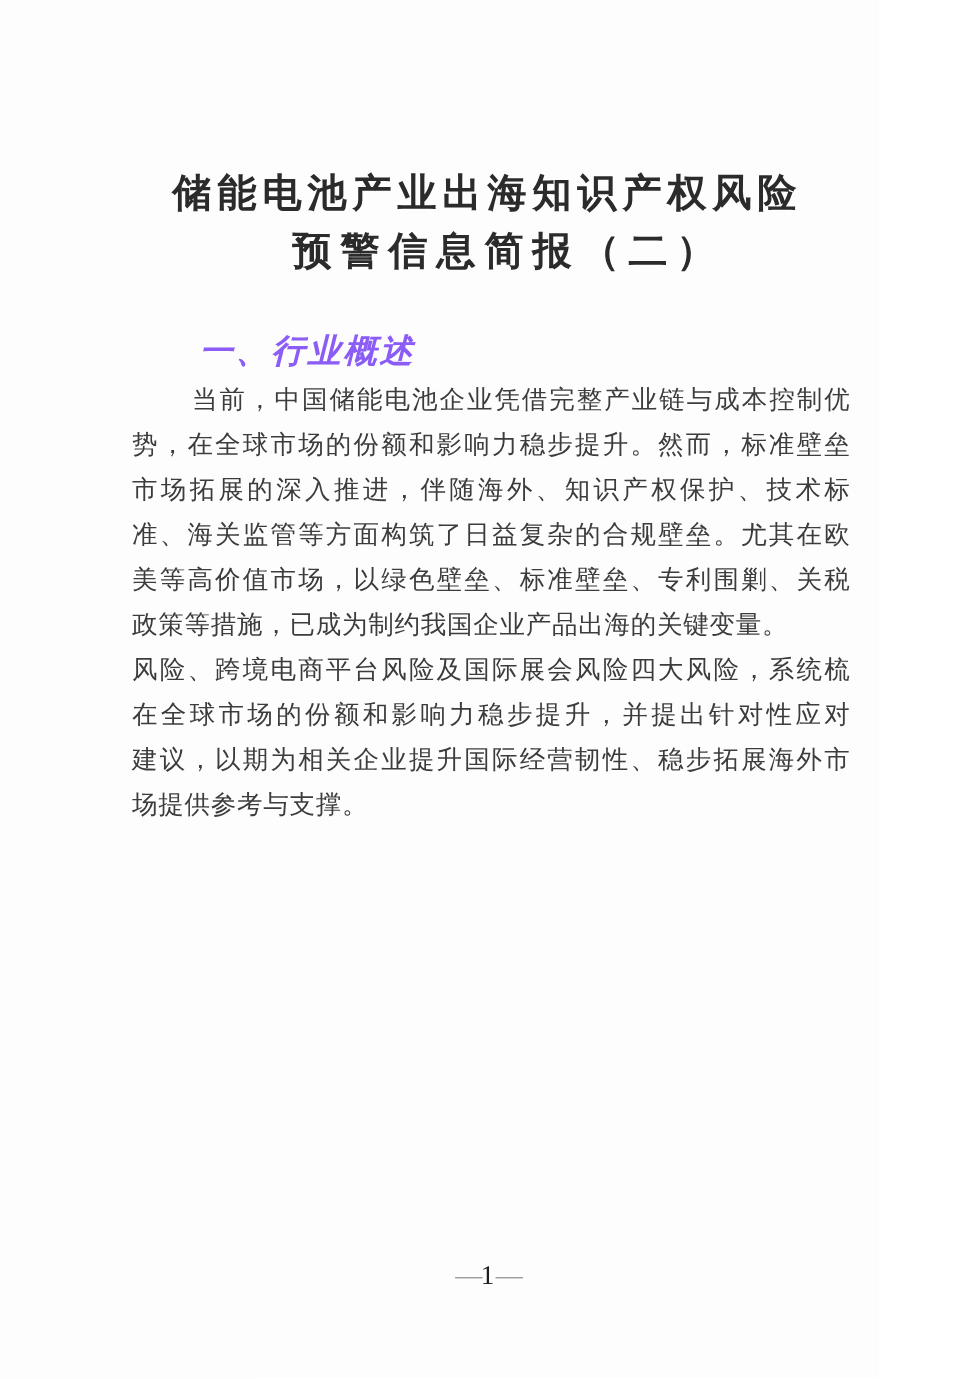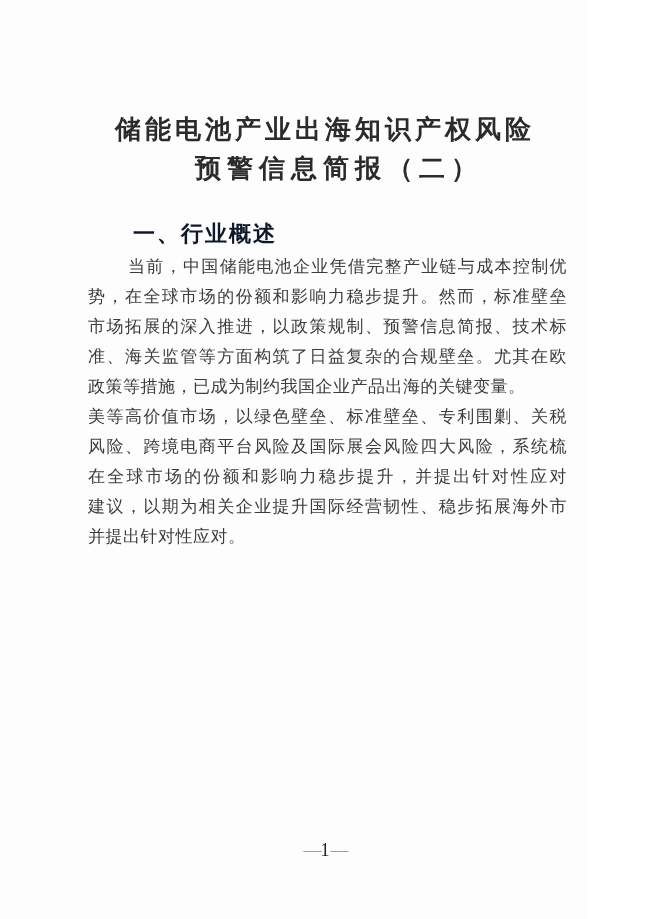--- a/index.html
+++ b/index.html
@@ -43,22 +43,23 @@
   }
   
   .section-heading {
     position: absolute;
     top: 220px;
     left: 133px;
     font-family: "Liberation Sans", sans-serif;
     font-size: 22px;
     font-weight: 700;
     letter-spacing: 2px;
-    color: #0f172a;
+    color: #8b5cf6;
     line-height: 28px;
+    font-style: italic;
   }
   
   .body-text {
     position: absolute;
     top: 252px;
     left: 88px;
     width: 479px;
     color: #3c3c3c;
   }
   .text-line {
@@ -108,31 +109,31 @@
     <div class="title-line-2">预警信息简报（二）</div>
   </div>
 
   <div class="section-heading">一、行业概述</div>
 
   <div class="body-text">
 
     <div>
       <span class="text-line indent">当前，中国储能电池企业凭借完整产业链与成本控制优</span>
       <span class="text-line">势，在全球市场的份额和影响力稳步提升。然而，标准壁垒</span>
-      <span class="text-line">市场拓展的深入推进，以政策规制、预警信息简报、技术标</span>
+      <span class="text-line">市场拓展的深入推进，伴随海外、知识产权保护、技术标</span>
       <span class="text-line">准、海关监管等方面构筑了日益复杂的合规壁垒。尤其在欧</span>
+      <span class="text-line">美等高价值市场，以绿色壁垒、标准壁垒、专利围剿、关税</span>
       <span class="text-line last">政策等措施，已成为制约我国企业产品出海的关键变量。</span>
-      <span class="text-line">美等高价值市场，以绿色壁垒、标准壁垒、专利围剿、关税</span>
     </div>
 
     <div>
       <span class="text-line">风险、跨境电商平台风险及国际展会风险四大风险，系统梳</span>
       <span class="text-line">在全球市场的份额和影响力稳步提升，并提出针对性应对</span>
       <span class="text-line">建议，以期为相关企业提升国际经营韧性、稳步拓展海外市</span>
-      <span class="text-line last">并提出针对性应对。</span>
+      <span class="text-line last">场提供参考与支撑。</span>
     </div>
 
   </div>
 
   <div class="footer">
     <span class="dash">—</span><span class="num">1</span><span class="dash">—</span>
   </div>
 
 </div>
 

